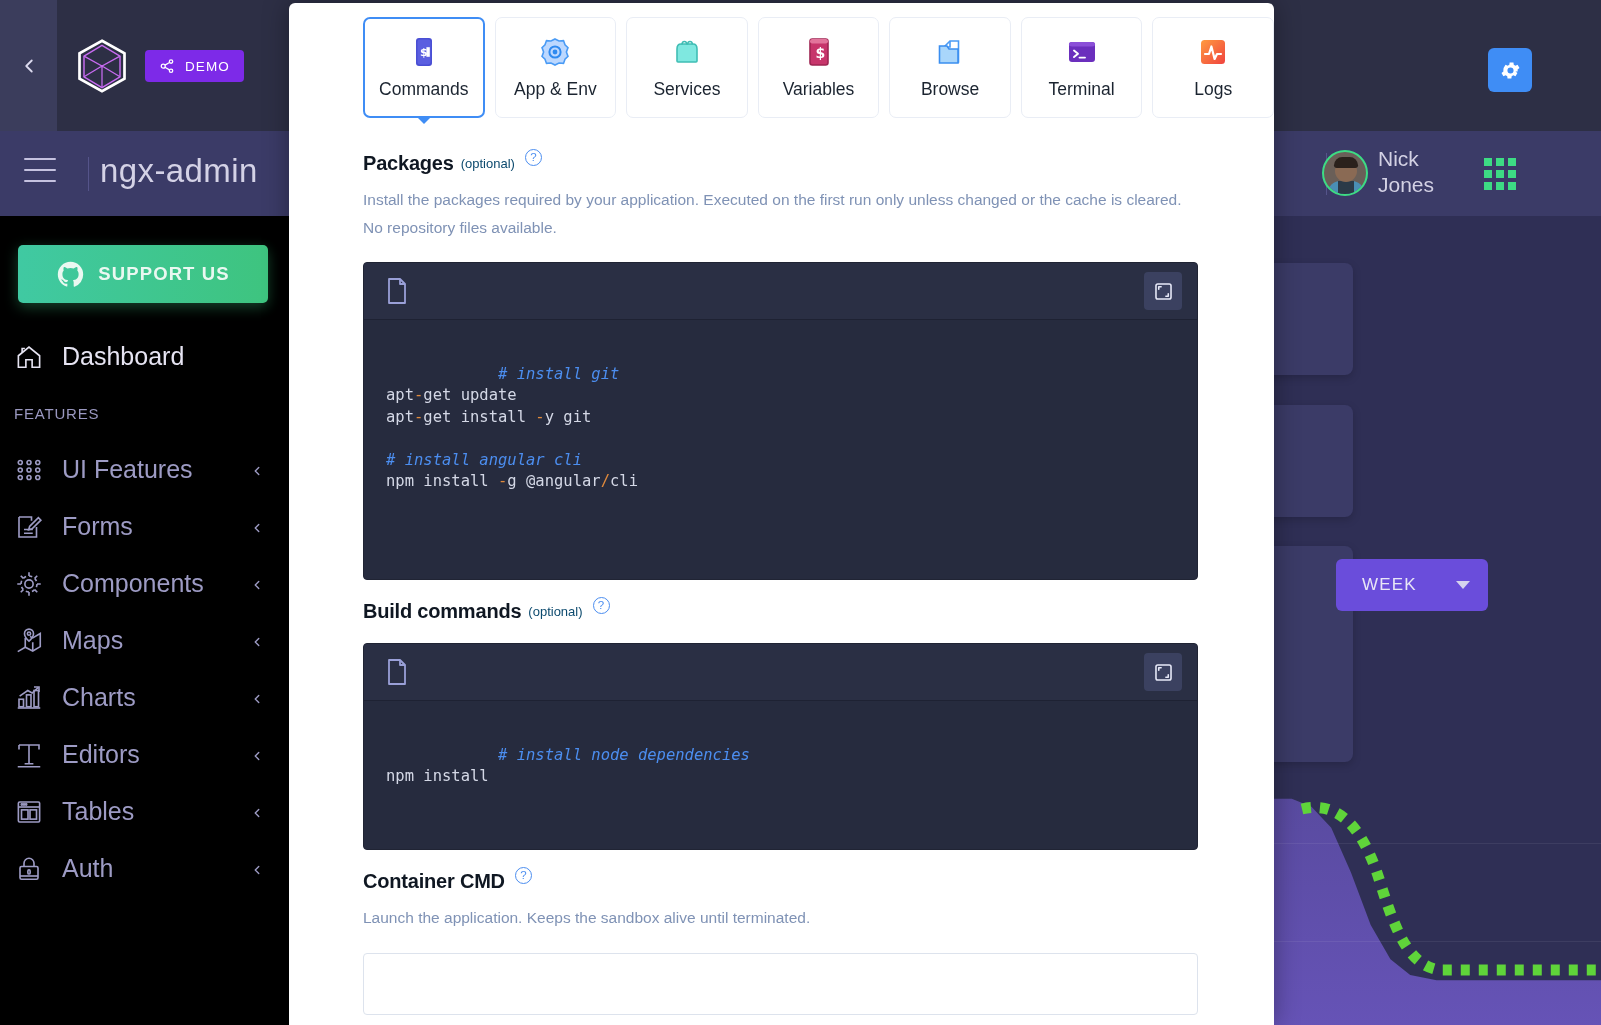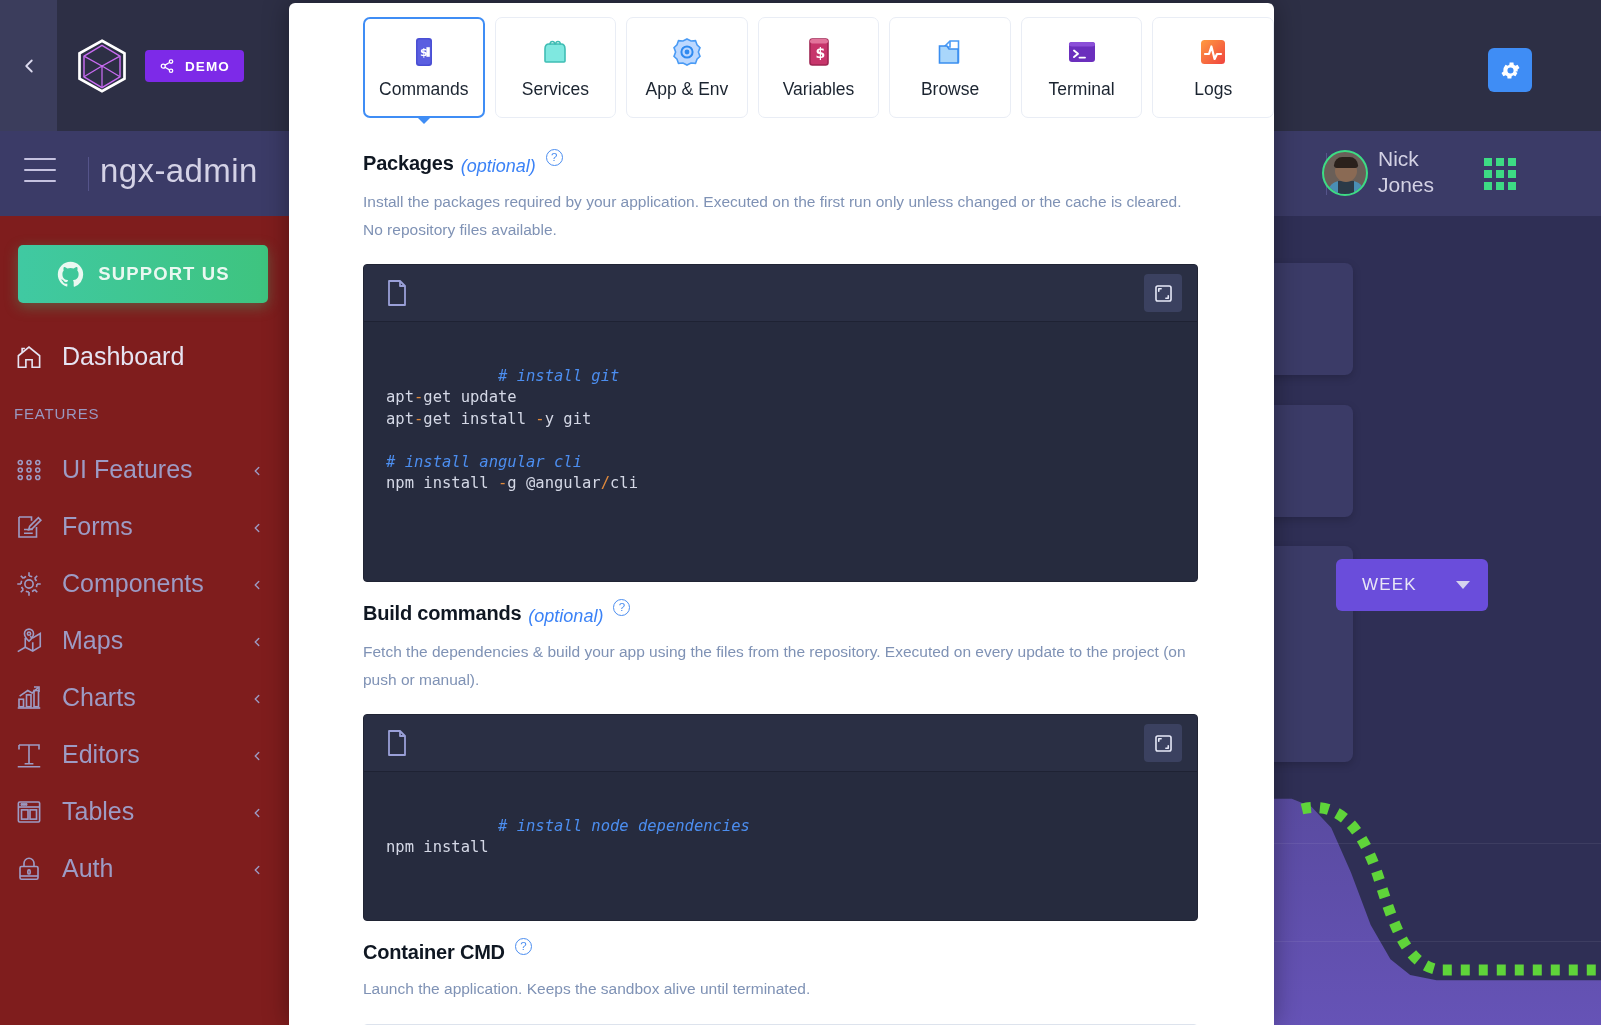--- a/index.html
+++ b/index.html
@@ -25,21 +25,21 @@
   }
   .chev-left { width: 22px; height: 22px; }
 
   .logo-hex { position: absolute; left: 75px; top: 38px; width: 54px; height: 56px; }
 
   .demo-badge {
     position: absolute; left: 145px; top: 50px;
     height: 32px; padding: 0 14px;
     background: #7d2ae8; border-radius: 4px;
     display: flex; align-items: center; gap: 9px;
-    color: #fff; font-size: 13.5px; font-weight: 700; letter-spacing: 1.1px;
+    color: #fff; font-size: 13.5px; font-weight: 400; letter-spacing: 1.1px;
   }
   .demo-badge svg { width: 17px; height: 17px; }
 
   .gear-btn {
     position: absolute; left: 1488px; top: 48px;
     width: 44px; height: 44px; border-radius: 6px;
     background: #3f8df5;
     display: flex; align-items: center; justify-content: center;
   }
   .gear-btn svg { width: 23px; height: 23px; }
@@ -68,21 +68,21 @@
   .user-name {
     position: absolute; left: 1378px; top: 146px;
     color: #d3d1e4; font-size: 21px; font-weight: 300; line-height: 26px; width: 90px;
   }
   .grid-icon { position: absolute; left: 1484px; top: 158px; width: 32px; height: 32px;
     display: grid; grid-template-columns: repeat(3, 8px); grid-template-rows: repeat(3, 8px); gap: 4px; }
   .grid-icon i { background: #3ddc84; display: block; }
 
   .bg-sidebar {
     position: absolute; left: 0; top: 216px; width: 290px; height: 809px;
-    background: #7f1d1d;
+    background: #000000;
   }
   .support-btn {
     position: absolute; left: 18px; top: 29px; width: 250px; height: 58px;
     border-radius: 5px;
     background: linear-gradient(90deg,#40c9a2 0%, #3ec47f 100%);
     display: flex; align-items: center; justify-content: center; gap: 13px;
     box-shadow: 0 4px 14px rgba(62,196,127,.35);
   }
   .support-btn svg { width: 29px; height: 29px; }
   .support-btn span { color: #eaf8f1; font-size: 18.5px; font-weight: 700; letter-spacing: 1.1px; }
@@ -150,21 +150,21 @@
   }
   .tab-ico { width: 34px; height: 34px; display:flex; align-items:center; justify-content:center;}
   .tab-ico svg { width: 34px; height: 34px; }
 
   .modal-body { padding: 30px 76px 0 74px; }
 
   .sec-head {
     display: flex; align-items: flex-start; gap: 7px; margin-top: 4px;
   }
   .sec-title { font-size: 20px; font-weight: 700; color: #0f1722; letter-spacing: -.2px; }
-  .sec-optional { font-size: 18px; color: #3b82f6; font-weight: 400; padding-top: 4px; font-style: italic;}
+  .sec-optional { font-size: 13px; color: #0c4a6e; font-weight: 400; padding-top: 4px;}
   .help-q {
     width: 17px; height: 17px; border-radius: 50%; border: 1.4px solid #4c8ef0;
     color: #4c8ef0; font-size: 11.5px; line-height: 14px; text-align: center;
     margin-top: -3px; margin-left: 3px; flex: none;
   }
   .sec-desc {
     margin-top: 11px; font-size: 15.5px; color: #7f92b5; line-height: 28px;
     max-width: 840px;
   }
 
@@ -465,37 +465,37 @@
             <text x="13" y="21" font-family="DejaVu Sans, sans-serif" font-size="11" font-weight="bold" fill="#ffffff">$</text>
             <rect x="19.4" y="12.2" width="3.4" height="9.6" fill="#ffffff"></rect>
           </svg>
         </span>
         <span class="tab-label">Commands</span>
       </div>
 
       <div class="tab">
         <span class="tab-ico">
           <svg viewBox="0 0 34 34">
+            <path d="M17 4 L21 6 L25.5 5.6 L27 9.8 L30 12.6 L28.4 17 L30 21.4 L27 24.2 L25.5 28.4 L21 28 L17 30 L13 28 L8.5 28.4 L7 24.2 L4 21.4 L5.6 17 L4 12.6 L7 9.8 L8.5 5.6 L13 6 Z" fill="#bcd8ff" stroke="#4a9bf5" stroke-width="1.6"></path>
+            <circle cx="17" cy="17" r="5.6" fill="none" stroke="#2f8af0" stroke-width="2"></circle>
+            <circle cx="17" cy="17" r="2.4" fill="#2f8af0"></circle>
+          </svg>
+        </span>
+        <span class="tab-label">App &amp; Env</span>
+      </div>
+
+      <div class="tab">
+        <span class="tab-ico">
+          <svg viewBox="0 0 34 34">
             <path d="M7 14 Q7 9 11 9 L23 9 Q27 9 27 14 L27 26 Q27 27 26 27 L8 27 Q7 27 7 26 Z" fill="#7fe8e0" stroke="#3fbdb4" stroke-width="1.6"></path>
             <path d="M12 9.5 Q12 6.5 14.4 6.5 Q16.8 6.5 16.8 9.5" fill="none" stroke="#3fbdb4" stroke-width="1.6"></path>
             <path d="M17.6 9.5 Q17.6 6.5 20 6.5 Q22.4 6.5 22.4 9.5" fill="none" stroke="#3fbdb4" stroke-width="1.6"></path>
           </svg>
         </span>
         <span class="tab-label">Services</span>
-      </div>
-
-      <div class="tab">
-        <span class="tab-ico">
-          <svg viewBox="0 0 34 34">
-            <path d="M17 4 L21 6 L25.5 5.6 L27 9.8 L30 12.6 L28.4 17 L30 21.4 L27 24.2 L25.5 28.4 L21 28 L17 30 L13 28 L8.5 28.4 L7 24.2 L4 21.4 L5.6 17 L4 12.6 L7 9.8 L8.5 5.6 L13 6 Z" fill="#bcd8ff" stroke="#4a9bf5" stroke-width="1.6"></path>
-            <circle cx="17" cy="17" r="5.6" fill="none" stroke="#2f8af0" stroke-width="2"></circle>
-            <circle cx="17" cy="17" r="2.4" fill="#2f8af0"></circle>
-          </svg>
-        </span>
-        <span class="tab-label">App &amp; Env</span>
       </div>
 
       <div class="tab">
         <span class="tab-ico">
           <svg viewBox="0 0 34 34">
             <rect x="8" y="4" width="18" height="26" rx="2.4" fill="#c7356b" stroke="#9e2552" stroke-width="1.6"></rect>
             <rect x="8" y="4" width="18" height="4.6" rx="2.4" fill="#e2749b"></rect>
             <text x="13.6" y="23" font-family="DejaVu Sans, sans-serif" font-size="14" font-weight="bold" fill="#ffffff">$</text>
           </svg>
         </span>
@@ -580,21 +580,20 @@
           </div>
         </div>
       </div>
 
       <div style="margin-top:20px;">
         <div class="sec-head">
           <span class="sec-title">Build commands</span>
           <span class="sec-optional">(optional)</span>
           <span class="help-q">?</span>
         </div>
-        <div class="sec-desc">Fetch the dependencies &amp; build your app using the files from the repository. Executed on every update to the project (on push or manual).</div>
 
         <div class="code-box">
           <div class="code-bar">
             <span class="doc-ico">
               <svg viewBox="0 0 24 28" fill="none" stroke="#9aa0d8" stroke-width="1.8" stroke-linejoin="round">
                 <path d="M4 2h11l5 5v19H4z"></path>
                   <path d="M15 2v5h5"></path>
               </svg>
             </span>
             <span class="expand-btn">

